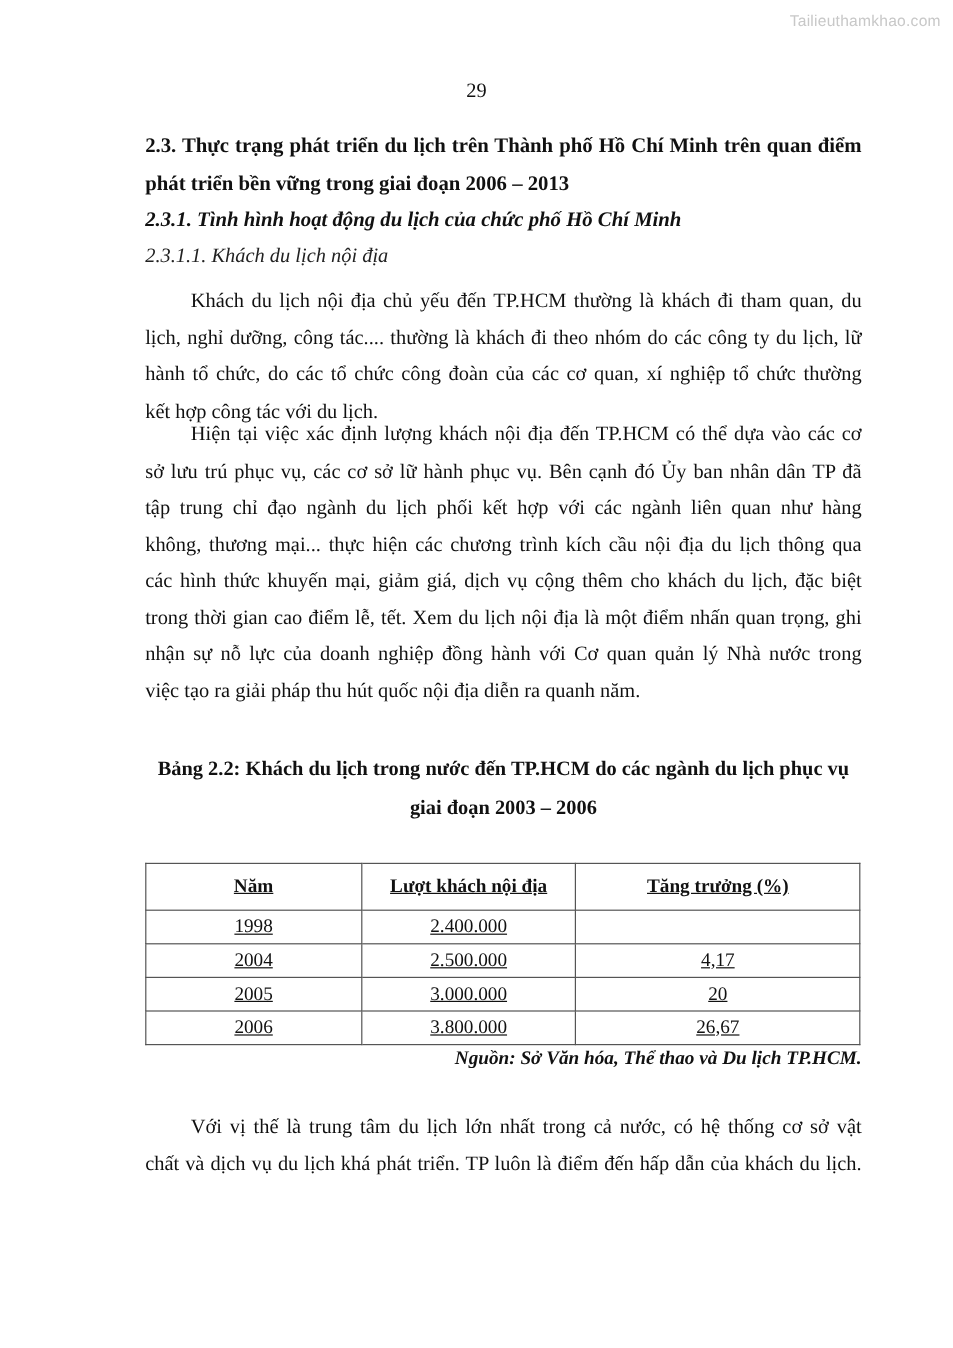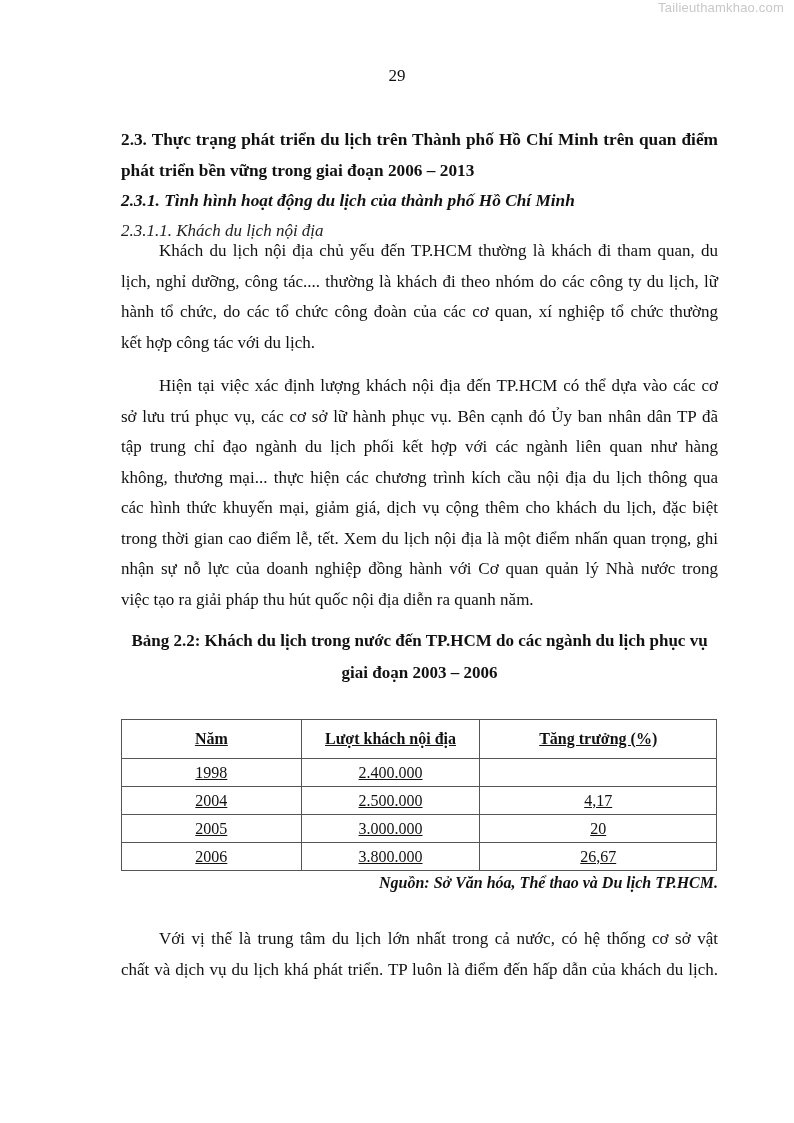--- a/index.html
+++ b/index.html
@@ -1,18 +1,18 @@
 <!DOCTYPE html>
 <html><head>
 <meta charset="utf-8">
 <style>
   html, body { margin: 0; padding: 0; background: #ffffff; }
   body { width: 794px; height: 1123px; position: relative; overflow: hidden;
          font-family: "Liberation Serif", "DejaVu Serif", serif; color: #111; }
-  .watermark { position: absolute; top: 0; right: 10px; font-family: "Liberation Sans", "DejaVu Sans", sans-serif;
+  .watermark { position: absolute; top: 10px; right: 10px; font-family: "Liberation Sans", "DejaVu Sans", sans-serif;
                font-size: 13px; color: #c8c8c8; letter-spacing: 0.2px; }
   .page-number { position: absolute; top: 66px; left: 0; width: 794px; text-align: center; font-size: 17px; }
   .content { position: absolute; left: 121px; width: 597px; font-size: 17px; }
   .line { line-height: 30.5px; text-align: justify; text-align-last: justify; white-space: nowrap; }
   .line.last { text-align-last: left; }
   .h-main { font-weight: bold; font-size: 17.3px; line-height: 32px; }
   .h-sub { font-weight: bold; font-style: italic; font-size: 17.3px; line-height: 30px; }
   .h-subsub { font-style: italic; font-size: 17px; line-height: 30px; color: #222; }
   .indent { text-indent: 38px; }
   .caption { font-weight: bold; text-align: center; font-size: 17px; line-height: 32px; }
@@ -21,37 +21,37 @@
   table.data th { height: 38px; font-weight: bold; }
   table.data td { height: 27px; }
   .source { text-align: right; font-weight: bold; font-style: italic; font-size: 16px; line-height: 24px; font-family: Liberation Serif, serif; }
 </style>
 </head>
 <body>
 
 <div class="watermark">Tailieuthamkhao.com</div>
 <div class="page-number">29</div>
 
-<div class="content" style="top:125px;">
+<div class="content" style="top:107px;">
   <div class="h-main">
     <div class="line">2.3. Thực trạng phát triển du lịch trên Thành phố Hồ Chí Minh trên quan điểm</div>
     <div class="line last">phát triển bền vững trong giai đoạn 2006 – 2013</div>
   </div>
-  <div class="h-sub">2.3.1. Tình hình hoạt động du lịch của thành phố Hồ Chí Minh</div>
+  <div class="h-sub">2.3.1. Tình hình hoạt động du lịch của chức phố Hồ Chí Minh</div>
   <div class="h-subsub">2.3.1.1. Khách du lịch nội địa</div>
 </div>
 
 <div class="content" style="top:236px;">
   <div class="line indent">Khách du lịch nội địa chủ yếu đến TP.HCM thường là khách đi tham quan, du</div>
   <div class="line">lịch, nghỉ dưỡng, công tác.... thường là khách đi theo nhóm do các công ty du lịch, lữ</div>
   <div class="line">hành tổ chức, do các tổ chức công đoàn của các cơ quan, xí nghiệp tổ chức thường</div>
   <div class="line last">kết hợp công tác với du lịch.</div>
 </div>
 
-<div class="content" style="top:371px;">
+<div class="content" style="top:347px;">
   <div class="line indent">Hiện tại việc xác định lượng khách nội địa đến TP.HCM có thể dựa vào các cơ</div>
   <div class="line">sở lưu trú phục vụ, các cơ sở lữ hành phục vụ. Bên cạnh đó Ủy ban nhân dân TP đã</div>
   <div class="line">tập trung chỉ đạo ngành du lịch phối kết hợp với các ngành liên quan như hàng</div>
   <div class="line">không, thương mại... thực hiện các chương trình kích cầu nội địa du lịch thông qua</div>
   <div class="line">các hình thức khuyến mại, giảm giá, dịch vụ cộng thêm cho khách du lịch, đặc biệt</div>
   <div class="line">trong thời gian cao điểm lễ, tết. Xem du lịch nội địa là một điểm nhấn quan trọng, ghi</div>
   <div class="line">nhận sự nỗ lực của doanh nghiệp đồng hành với Cơ quan quản lý Nhà nước trong</div>
   <div class="line last">việc tạo ra giải pháp thu hút quốc nội địa diễn ra quanh năm.</div>
 </div>
 

